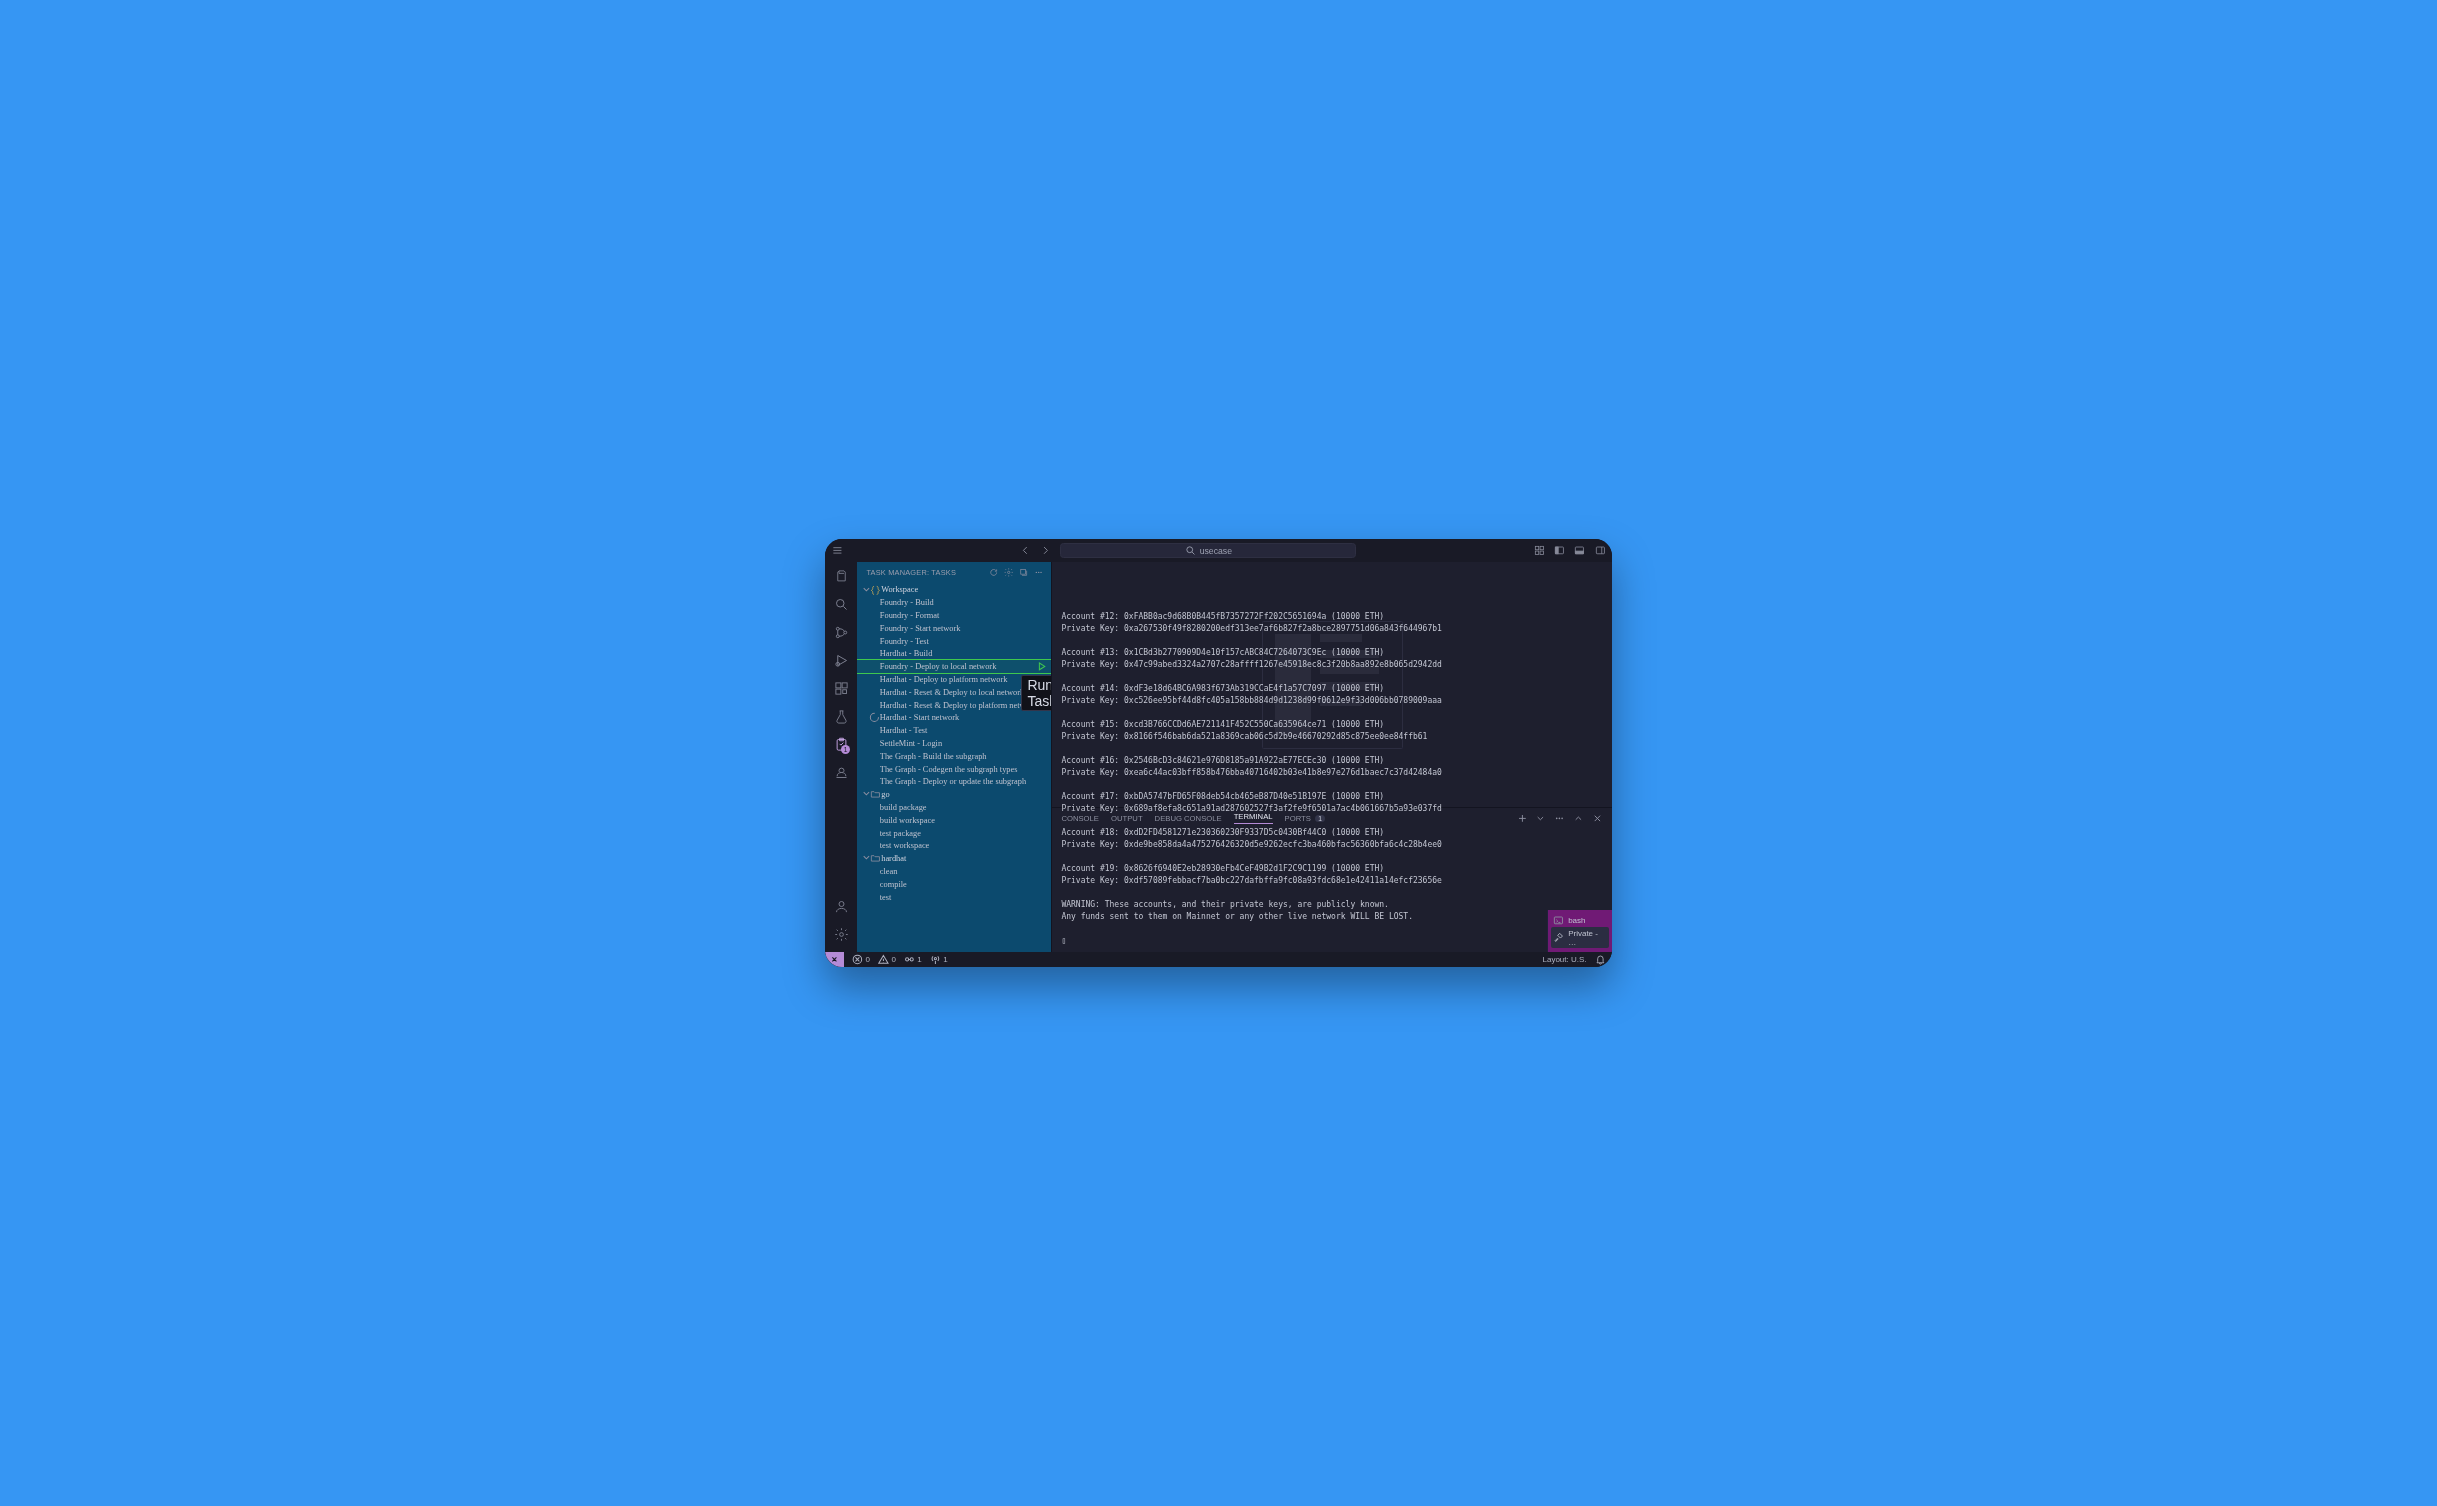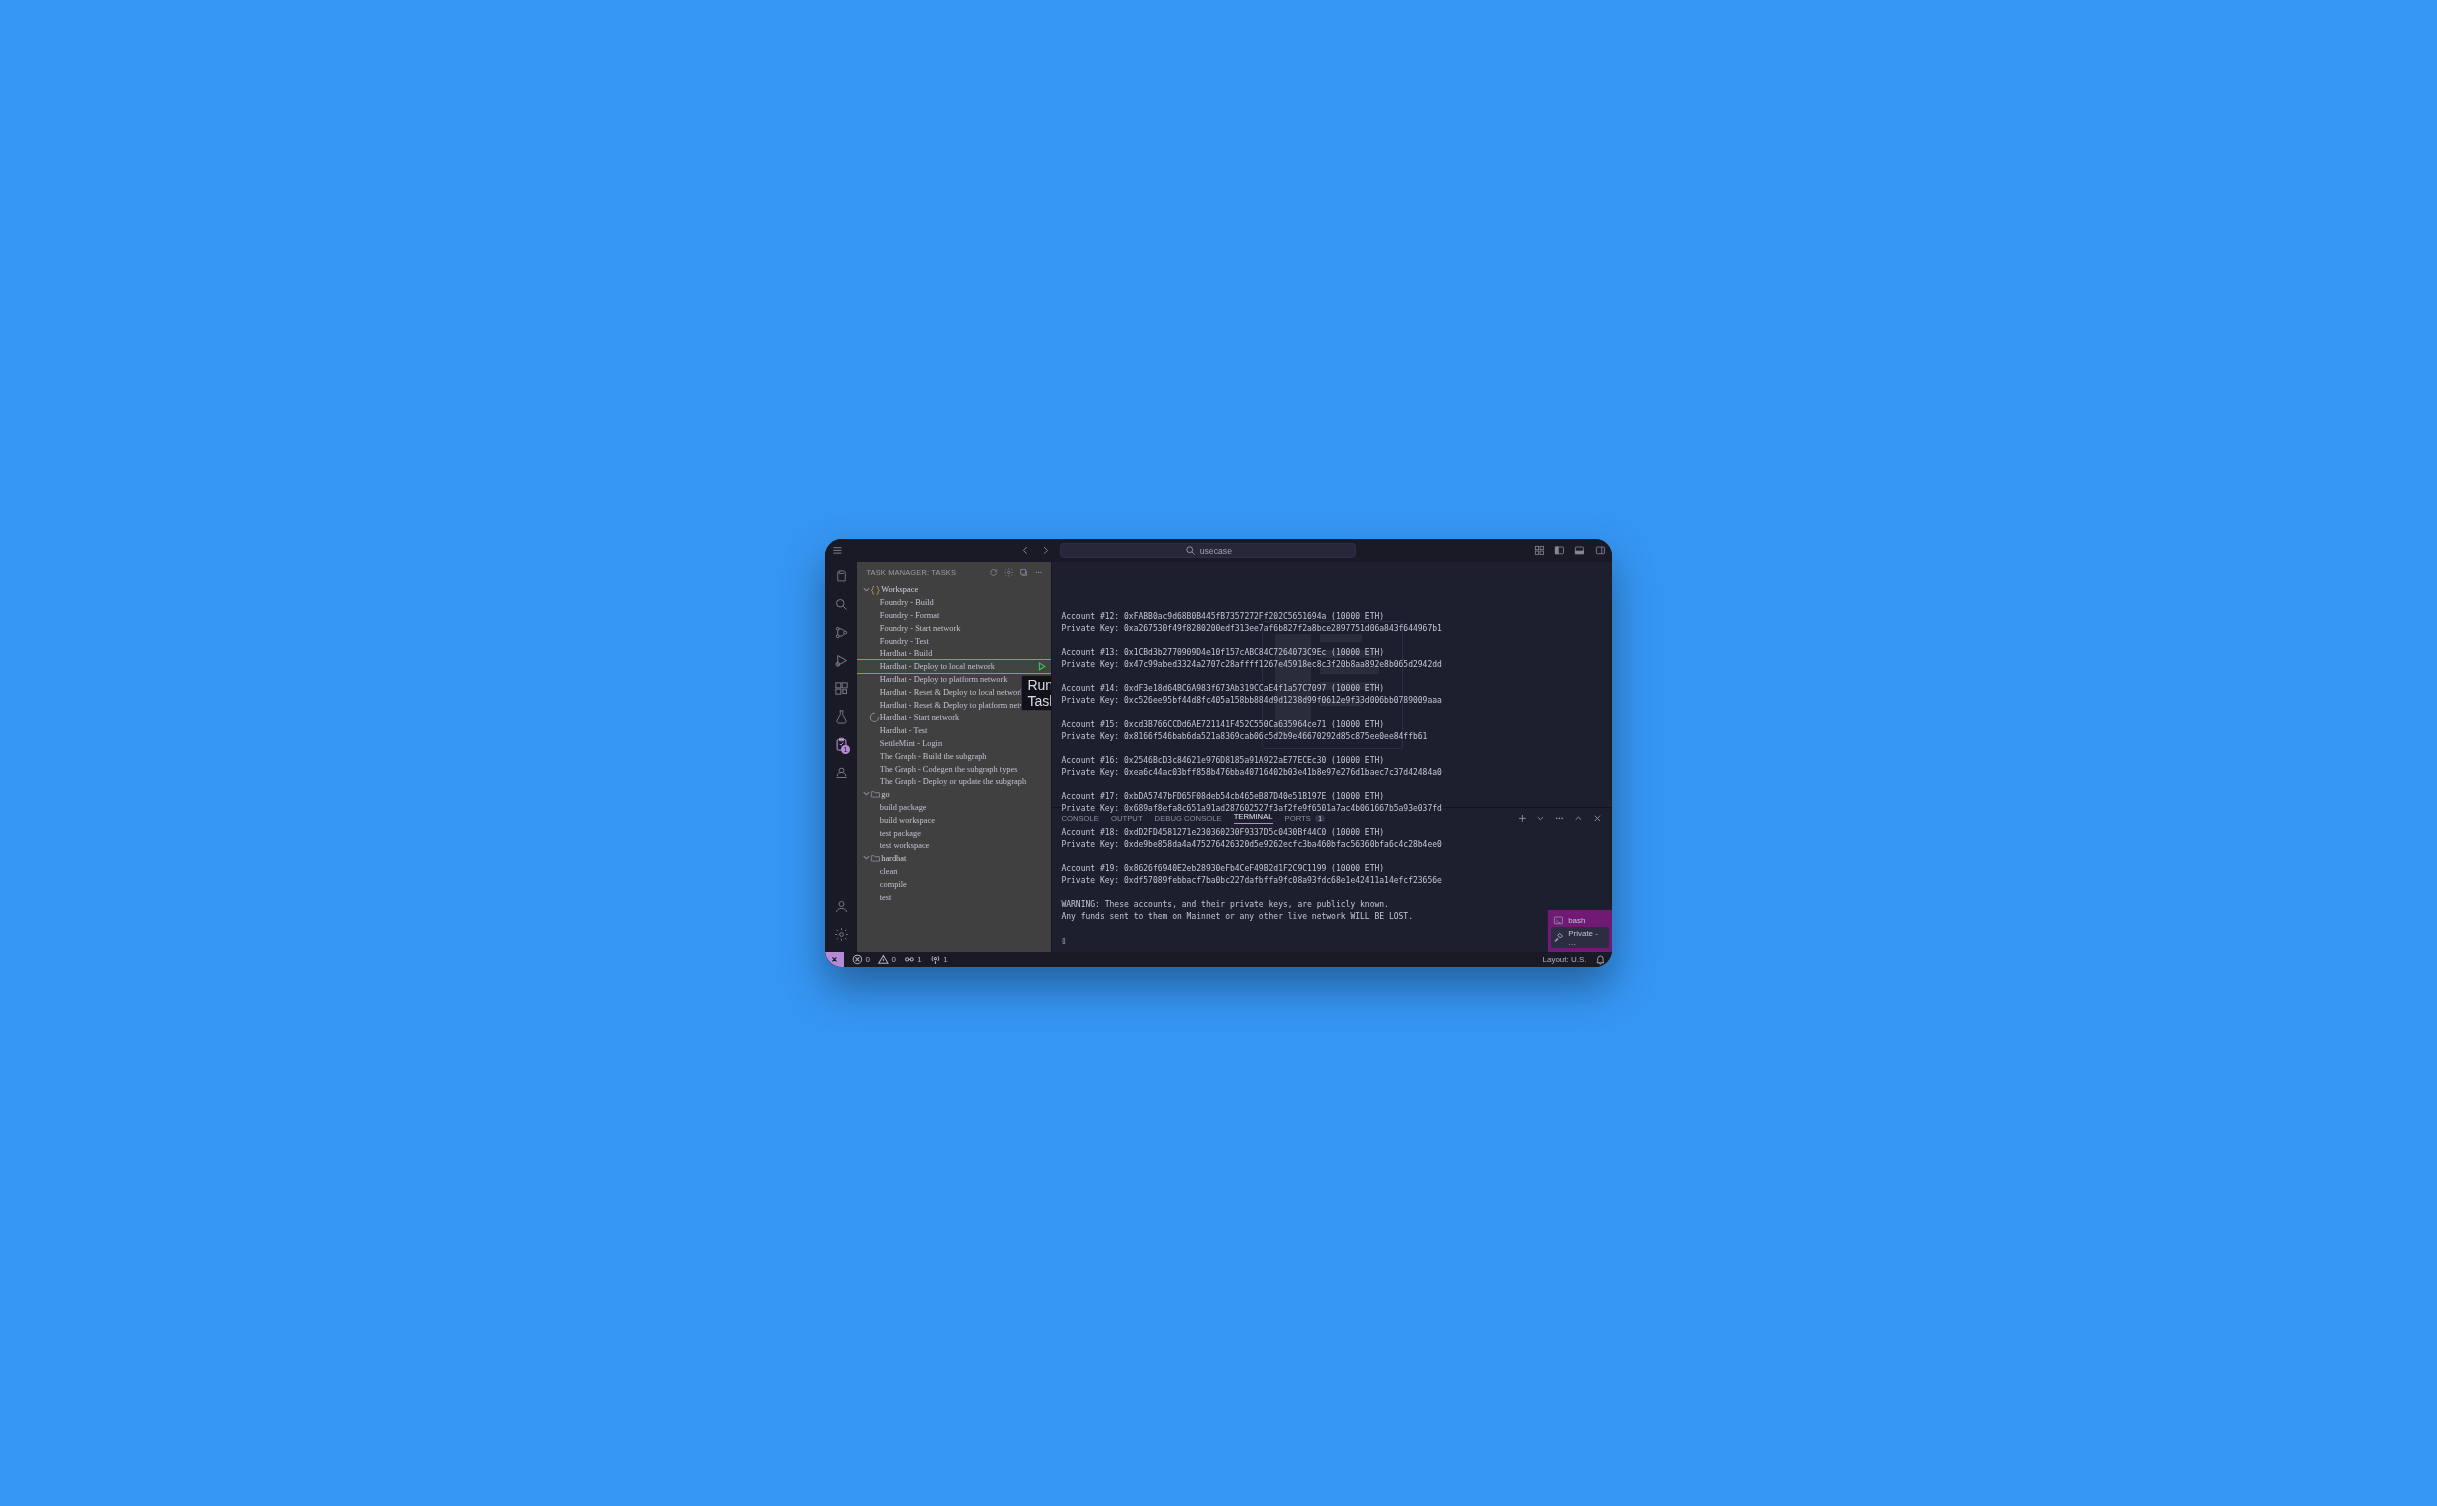--- a/index.html
+++ b/index.html
@@ -55,21 +55,21 @@
   .activity .icon { color: #7c7f8f; width: 16px; height: 16px; }
   .activity .icon svg { width: 15px; height: 15px; }
   .activity .badge { position: relative; }
   .activity .badge::after {
     content: "1"; position: absolute; right: -1.3px; bottom: -1.3px;
     background: #b58bd7; color: #14151f; border-radius: 5.4px;
     font-size: 6.7px; width: 9.4px; height: 9.4px; display:flex;align-items:center;justify-content:center;
   }
   
   .sidebar {
-    width: 195px; background: #404040; border-right: 0.7px solid #131420;
+    width: 195px; background: #0c4a6e; border-right: 0.7px solid #131420;
     display: flex; flex-direction: column;
   }
   .sidebar-header {
     height: 21.5px; display: flex; align-items: center; padding: 0 8px 0 9.4px; gap: 5.4px;
     color: #9b9eae; font-size: 7.4px; letter-spacing: 0.2px;
   }
   .sidebar-header .title { flex:1; }
   .sidebar-header .icon { color: #8b8ea0; width:9.4px;height:9.4px;}
   .tree { flex:1; overflow: hidden; }
   .tree-row {
@@ -326,21 +326,21 @@
             <span class="label">Foundry - Test</span>
           </div>
           <div class="tree-row">
             <span class="indent" style="width:12px"></span>
             <span class="glyph"></span>
             <span class="label">Hardhat - Build</span>
           </div>
           <div class="tree-row selected">
             <span class="indent" style="width:12px"></span>
             <span class="glyph"></span>
-            <span class="label">Hardhat - Deploy to local network</span>
+            <span class="label">Foundry - Deploy to local network</span>
             <span class="run icon">
               <svg viewBox="0 0 16 16" fill="none" stroke="#3fc84e" stroke-width="1.5">
                 <path d="M5 3l8 5-8 5V3z"></path>
               </svg>
             </span>
           </div>
           <div class="tree-row">
             <span class="indent" style="width:12px"></span>
             <span class="glyph"></span>
             <span class="label">Hardhat - Deploy to platform network</span>

